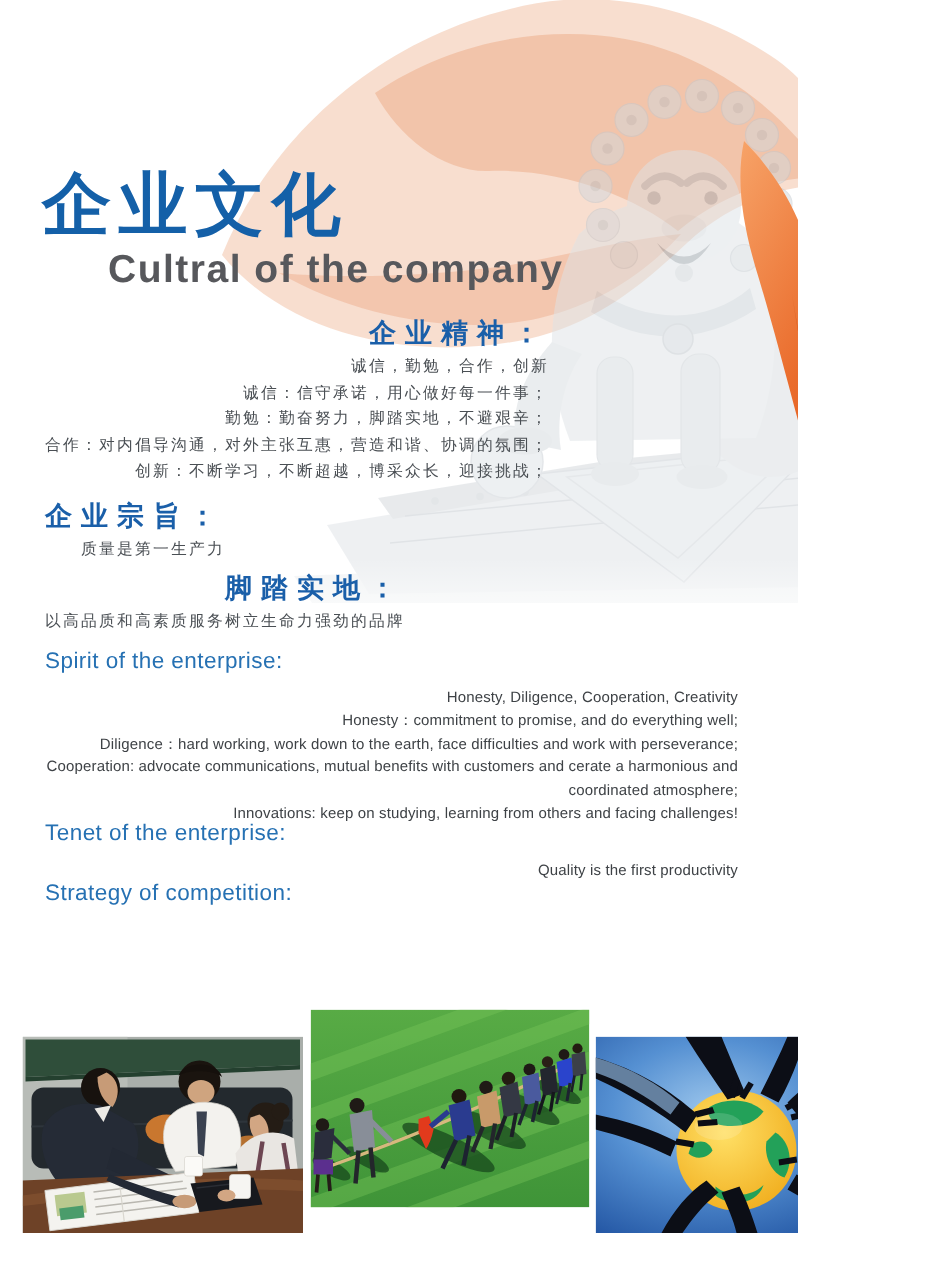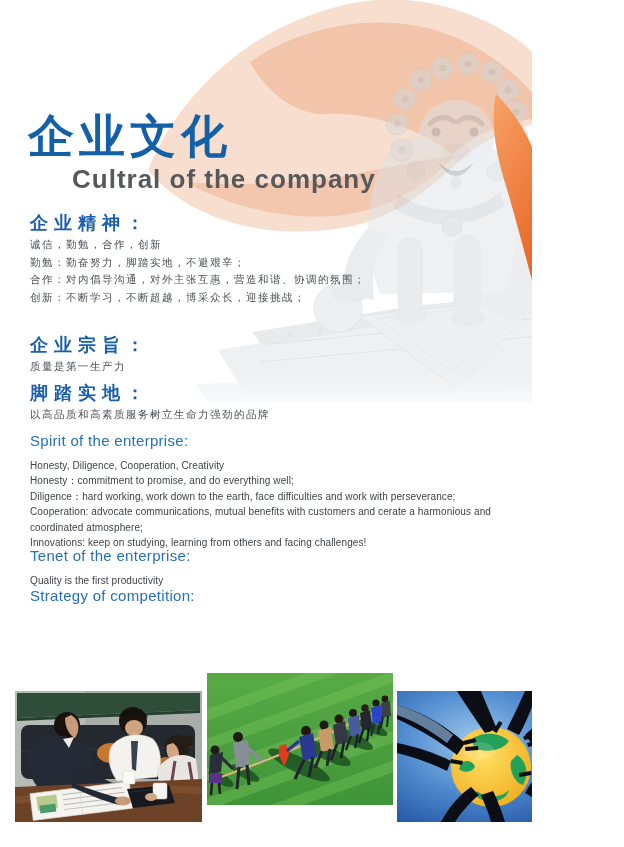--- a/index.html
+++ b/index.html
@@ -11,36 +11,36 @@
   .title-cn{
     position:absolute;left:28px;top:108px;
     font-family:"DejaVu Serif",serif;font-weight:bold;font-size:46px;line-height:56px;
     color:#1460a8;letter-spacing:5px;white-space:nowrap;z-index:3;
   }
   .title-en{
     position:absolute;left:29px;top:164px;
     font-weight:bold;font-size:26px;line-height:30px;color:#57585c;letter-spacing:1px;
     white-space:nowrap;z-index:3;margin-left:43px;
   }
-  .cn-sec{position:absolute;left:30px;z-index:3;}
+  .cn-sec{position:absolute;left:30px;z-index:3;text-align:right;}
   .cn-head{
     font-family:"DejaVu Serif",serif;font-weight:bold;font-size:18px;line-height:21px;
     color:#1a5fa9;letter-spacing:6px;margin:0 0 3px 0;white-space:nowrap;
   }
   .cn-line{
     font-family:"DejaVu Serif",serif;font-size:10.5px;line-height:17.5px;
     color:#4a4f54;letter-spacing:1.5px;white-space:nowrap;font-weight:normal;
   }
   .en-sec{position:absolute;left:30px;z-index:3;}
   .en-head{
     font-size:15px;line-height:20px;color:#2671b3;letter-spacing:0.3px;margin:0 0 7px 0;
     font-weight:normal;white-space:nowrap;
   }
   .en-body{width:462px;}
-  .en-line{font-size:10px;line-height:15.4px;color:#3e4246;letter-spacing:0.1px;}
+  .en-line{font-size:10px;line-height:15.4px;color:#3e4246;letter-spacing:0.1px;text-align:right;}
   #sec-cn-1{top:212px;}
   #sec-cn-2{top:334px;}
   #sec-cn-3{top:382px;}
   #sec-en-1{top:431px;}
   #sec-en-2{top:546px;}
   #sec-en-3{top:586px;}
   .photo{position:absolute;overflow:hidden;}
   #photo-1{left:15px;top:691px;width:187px;height:131px;}
   #photo-2{left:207px;top:673px;width:186px;height:132px;}
   #photo-3{left:397px;top:691px;width:186px;height:131px;}
@@ -148,20 +148,21 @@
     </g>
     <rect x="0" y="372" width="524" height="68" fill="url(#fadeBottom)"></rect>
   </svg>
 
   <div class="title-cn">企业文化</div>
   <div class="title-en">Cultral of the company</div>
 
   <div class="cn-sec" id="sec-cn-1">
     <h3 class="cn-head">企业精神：</h3>
     <div class="cn-line">诚信，勤勉，合作，创新</div>
+    <div class="cn-line">诚信：信守承诺，用心做好每一件事；</div>
     <div class="cn-line">勤勉：勤奋努力，脚踏实地，不避艰辛；</div>
     <div class="cn-line">合作：对内倡导沟通，对外主张互惠，营造和谐、协调的氛围；</div>
     <div class="cn-line">创新：不断学习，不断超越，博采众长，迎接挑战；</div>
   </div>
 
   <div class="cn-sec" id="sec-cn-2">
     <h3 class="cn-head">企业宗旨：</h3>
     <div class="cn-line">质量是第一生产力</div>
   </div>
 

